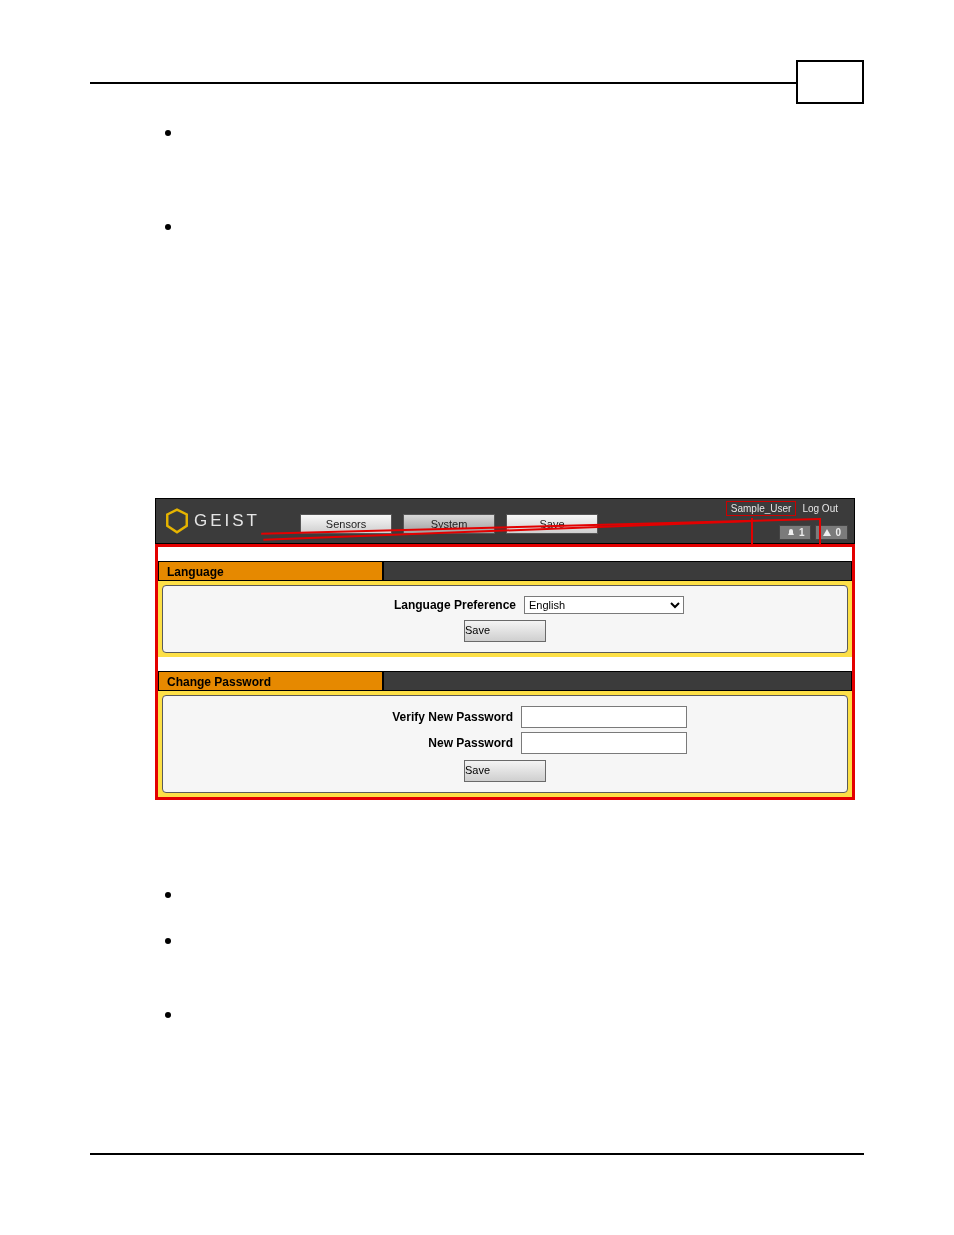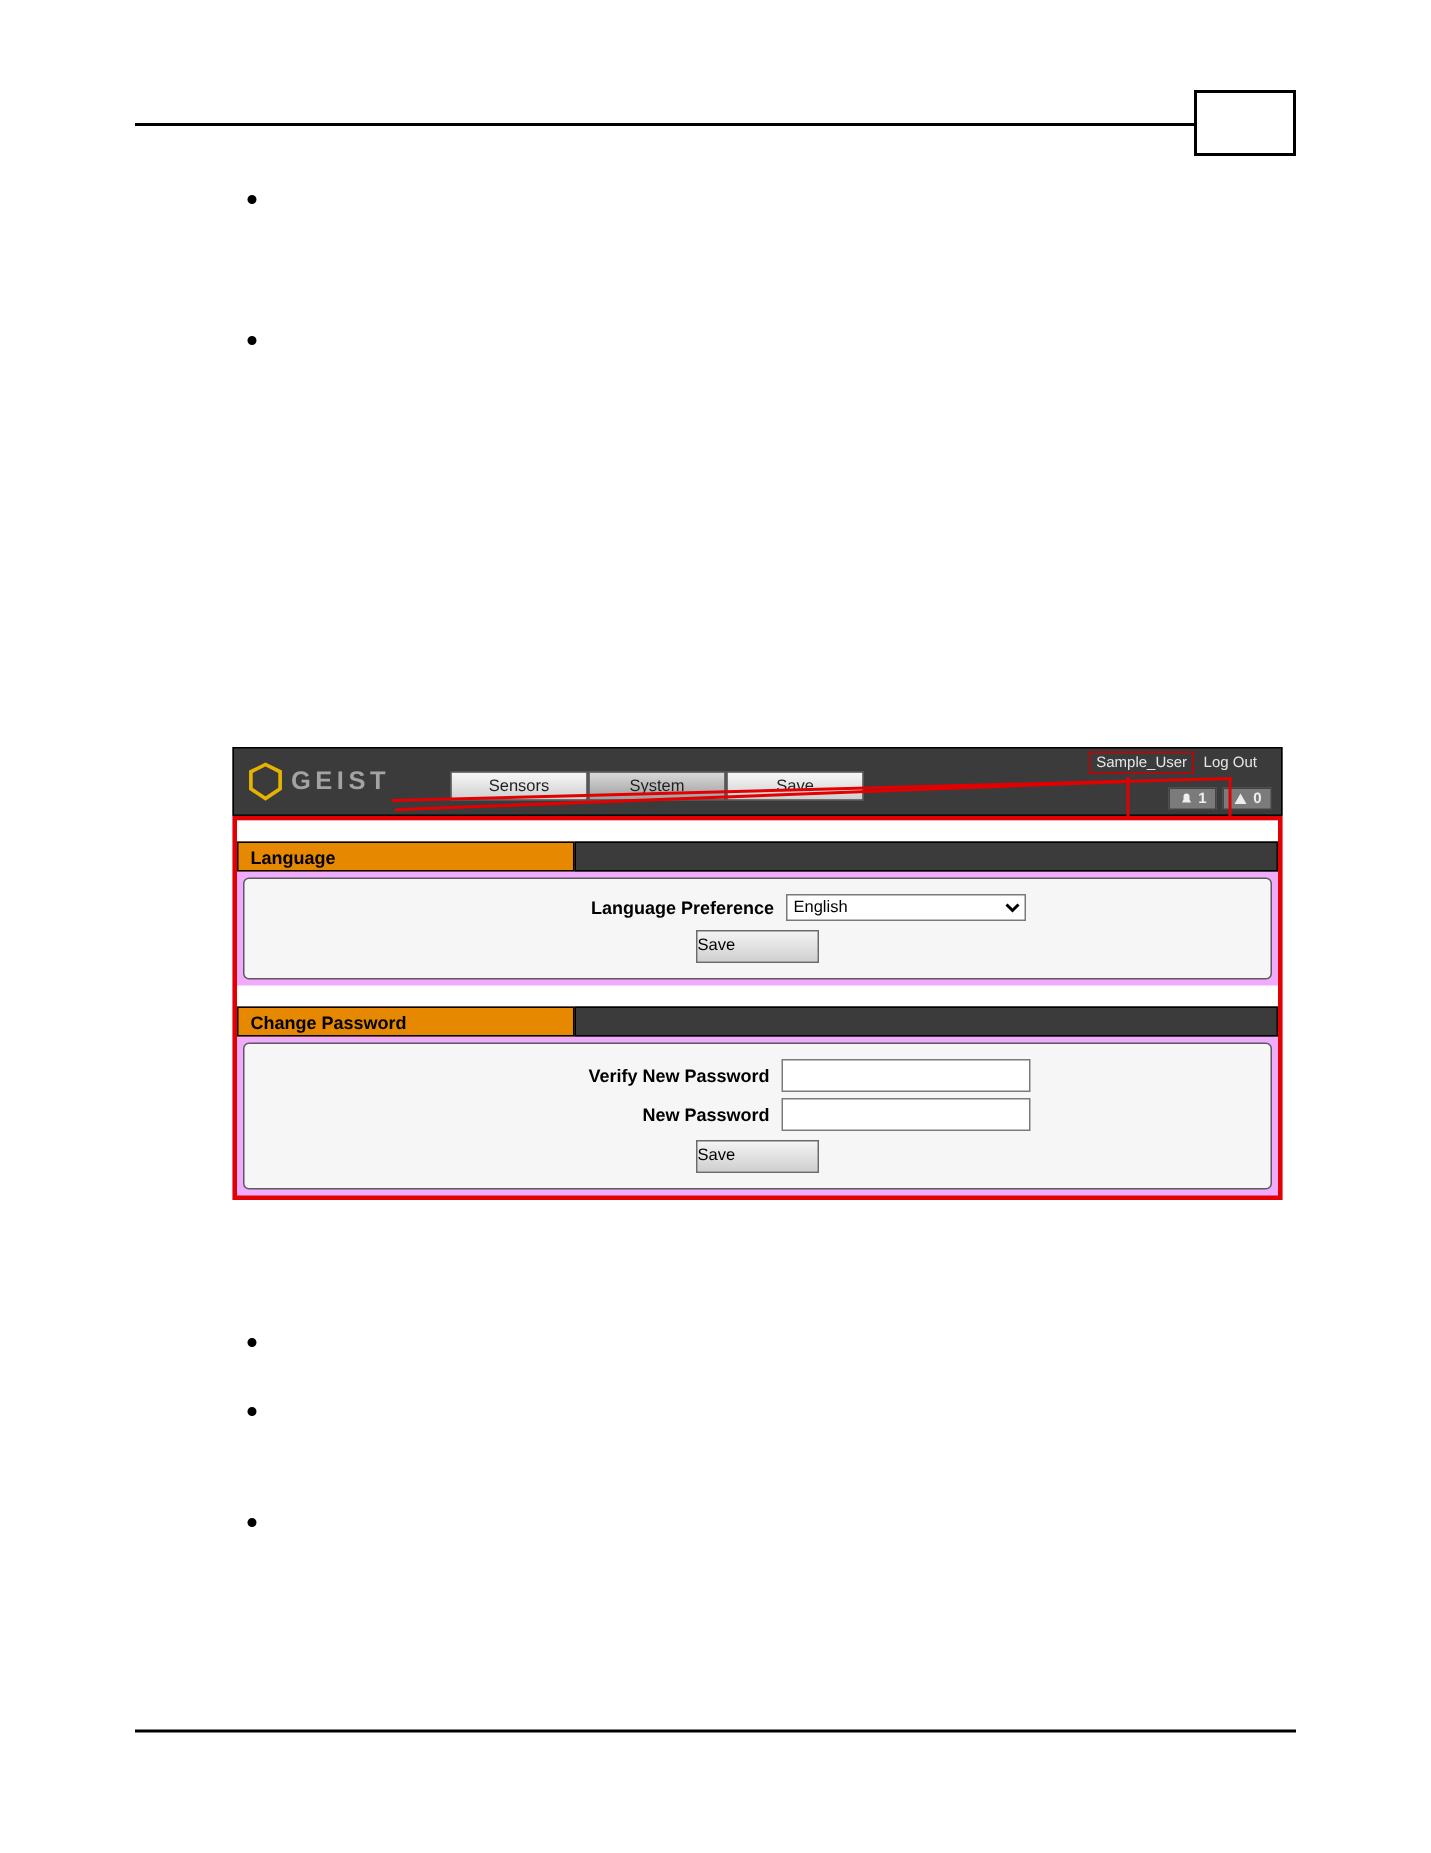--- a/index.html
+++ b/index.html
@@ -76,29 +76,29 @@
   .logo {
     display: flex;
     align-items: center;
     gap: 4px;
     margin-left: 8px;
   }
   .logo-mark {
     width: 26px; height: 26px;
   }
   .logo-text {
-    color: #a3a3a3;
-    font-weight: bold;
+    color: #e5e5e5;
+    font-weight: normal;
     letter-spacing: 3px;
     font-size: 17px;
   }
   .nav-tabs {
     display: flex;
     margin-left: 40px;
-    gap: 0;
+    gap: 11px;
     margin-top:6px;
   }
   .nav-tab {
     width: 90px;
     height: 18px;
     text-align: center;
     font-size: 11px;
     line-height: 18px;
     background: linear-gradient(#f8f8f8,#cfcfcf);
     border: 1px solid #555;
@@ -135,21 +135,21 @@
     padding: 1px 6px;
     border: 1px solid #444;
     display: inline-flex;
     align-items: center;
     gap: 3px;
   }
   
   .hl-wrap {
     border: 3px solid #e30000;
     margin-top: 0;
-    background: #f0abfc;
+    background: #fde047;
   }
   .gap {
     height: 14px;
     background: #fff;
   }
   .section-header {
     display: flex;
     height: 20px;
   }
   .section-header .tab {

